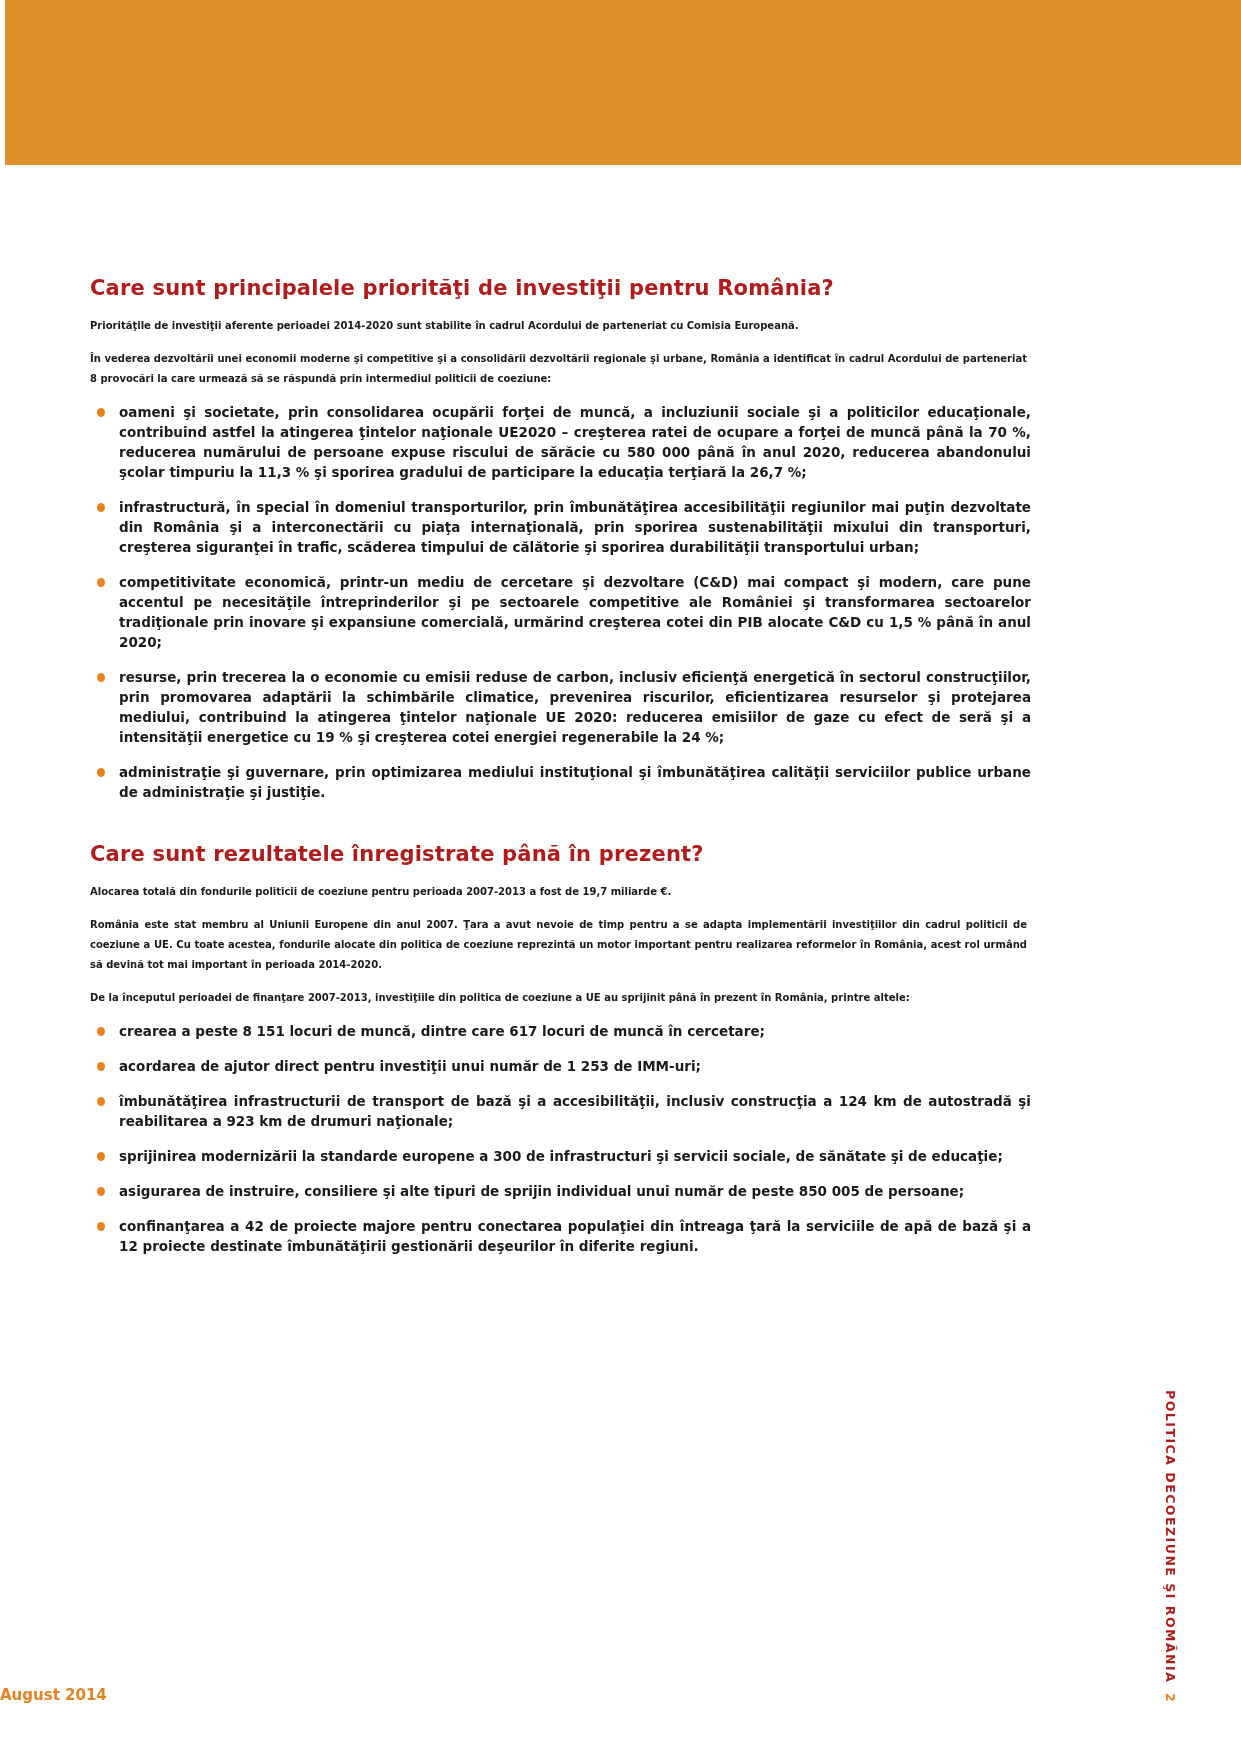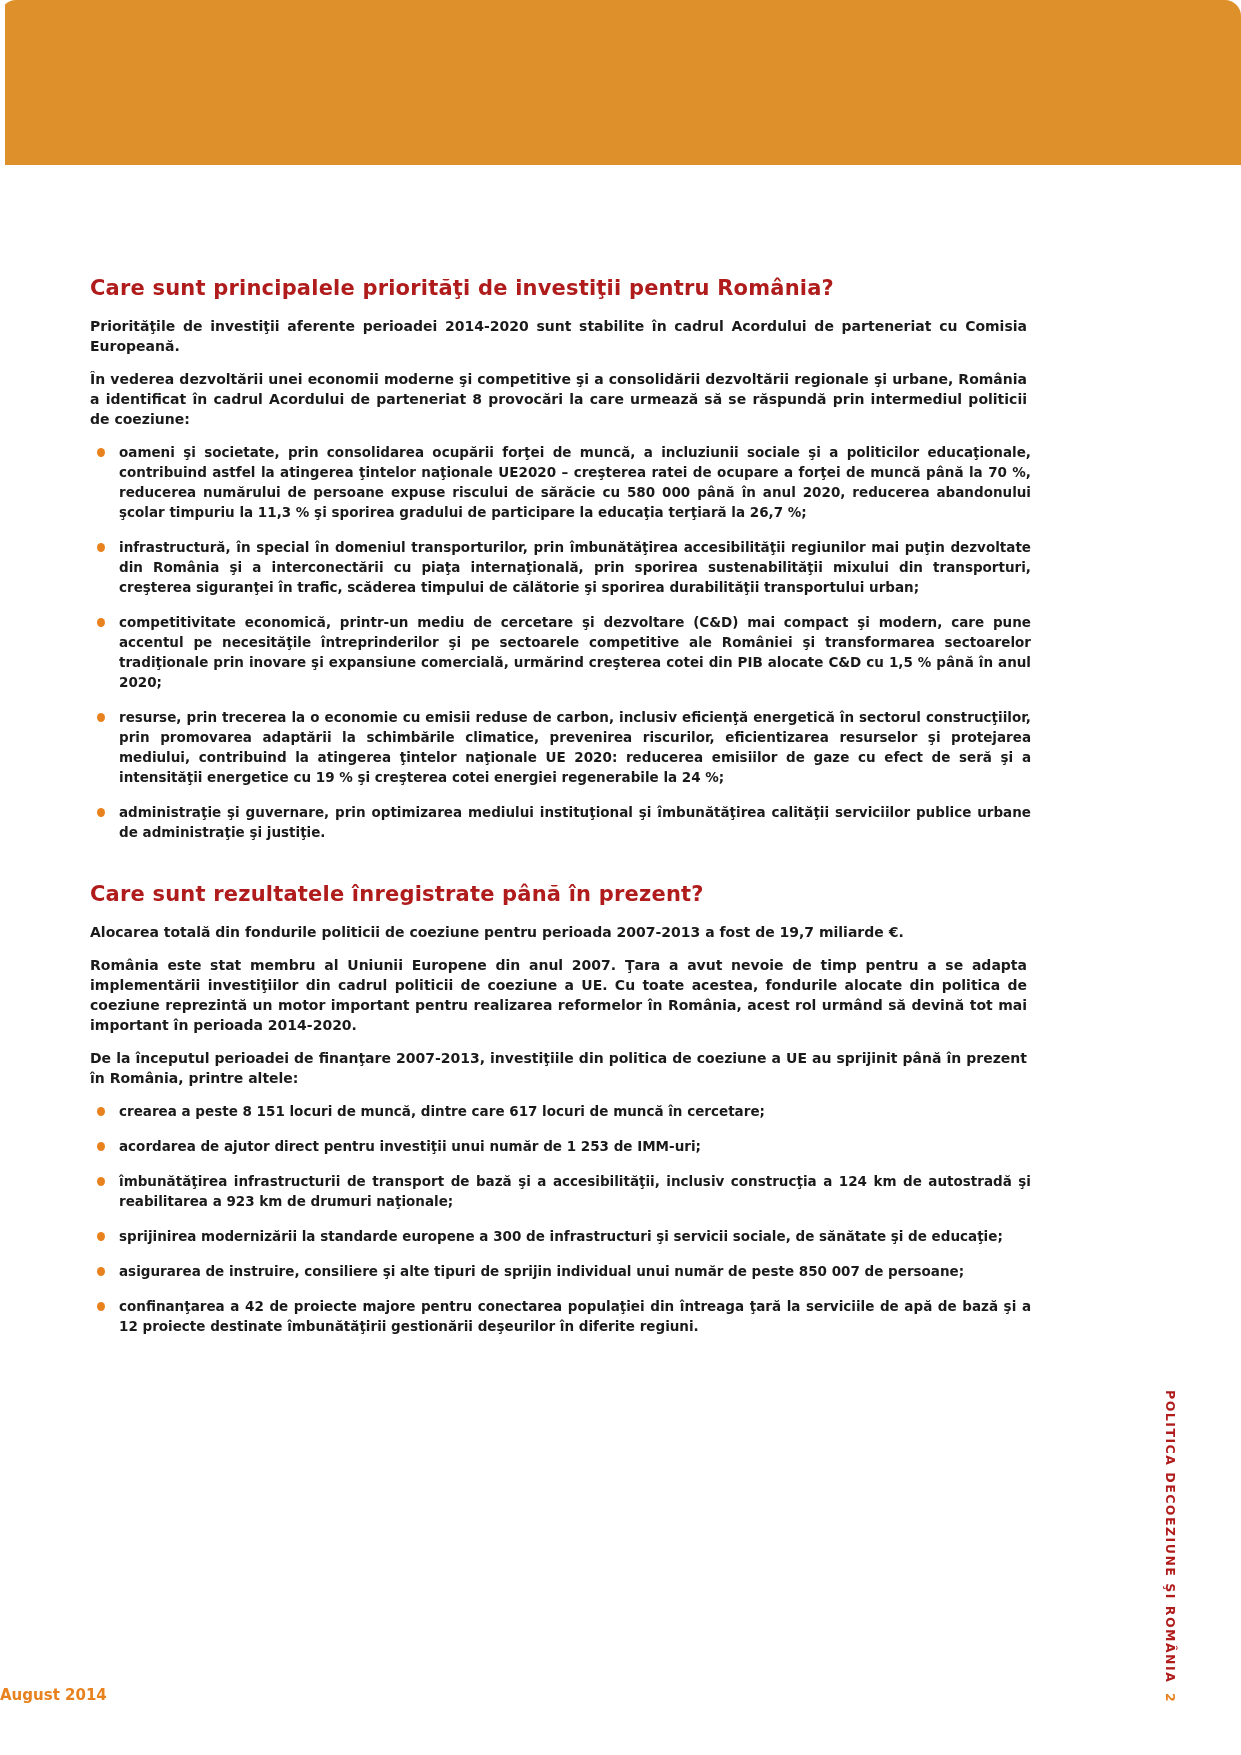--- a/index.html
+++ b/index.html
@@ -4,21 +4,20 @@
 <style>
   html,body { margin:0; padding:0; background:#ffffff; }
   .page {
     position:relative;
     width:1241px;
     height:1755px;
     background:#ffffff;
     overflow:hidden;
     font-family:"DejaVu Sans","Liberation Sans",sans-serif;
     color:var(--body-text,#1a1a1a);
-    border-radius:16px;
   }
   .topbar {
     position:absolute;
     top:0; left:5px; right:0;
     height:165px;
     background:var(--header-orange,#de912b);
   }
   .content {
     position:absolute;
     left:90px; top:276px;
@@ -26,21 +25,21 @@
   }
   .section-heading {
     font-size:21px;
     font-weight:700;
     color:var(--heading-red,#b01b1b);
     margin:0 0 16px 0;
     letter-spacing:0.2px;
   }
   .section-results .section-heading { margin-top:40px; }
   .content p {
-    font-size:14px;
+    font-size:10px;
     font-weight:700;
     line-height:20px;
     text-align:justify;
     margin:0 4px 13px 0;
   }
   .content ul {
     list-style:none;
     margin:5px 0 2px 0;
     padding:0;
   }
@@ -109,21 +108,21 @@
     <section class="section-results">
       <h2 class="section-heading">Care sunt rezultatele înregistrate până în prezent?</h2>
       <p>Alocarea totală din fondurile politicii de coeziune pentru perioada 2007-2013 a fost de 19,7 miliarde €.</p>
       <p>România este stat membru al Uniunii Europene din anul 2007. Ţara a avut nevoie de timp pentru a se adapta implementării investiţiilor din cadrul politicii de coeziune a UE. Cu toate acestea, fondurile alocate din politica de coeziune reprezintă un motor important pentru realizarea reformelor în România, acest rol urmând să devină tot mai important în perioada 2014-2020.</p>
       <p>De la începutul perioadei de finanţare 2007-2013, investiţiile din politica de coeziune a UE au sprijinit până în prezent în România, printre altele:</p>
       <ul>
         <li><span class="dot"></span><span>crearea a peste 8 151 locuri de muncă, dintre care 617 locuri de muncă în cercetare;</span></li>
         <li><span class="dot"></span><span>acordarea de ajutor direct pentru investiţii unui număr de 1 253 de IMM-uri;</span></li>
         <li><span class="dot"></span><span>îmbunătăţirea infrastructurii de transport de bază şi a accesibilităţii, inclusiv construcţia a 124 km de autostradă şi reabilitarea a 923 km de drumuri naţionale;</span></li>
         <li><span class="dot"></span><span>sprijinirea modernizării la standarde europene a 300 de infrastructuri şi servicii sociale, de sănătate şi de educaţie;</span></li>
-        <li><span class="dot"></span><span>asigurarea de instruire, consiliere şi alte tipuri de sprijin individual unui număr de peste 850 007 de persoane;</span></li>
+        <li><span class="dot"></span><span>asigurarea de instruire, consiliere şi alte tipuri de sprijin individual unui număr de peste 850 005 de persoane;</span></li>
         <li><span class="dot"></span><span>confinanţarea a 42 de proiecte majore pentru conectarea populaţiei din întreaga ţară la serviciile de apă de bază şi a 12 proiecte destinate îmbunătăţirii gestionării deşeurilor în diferite regiuni.</span></li>
       </ul>
     </section>
 
   </div>
 
   <div class="side-label">
     <span>POLITICA DECOEZIUNE ŞI ROMÂNIA</span><span class="side-num">2</span>
   </div>
 

